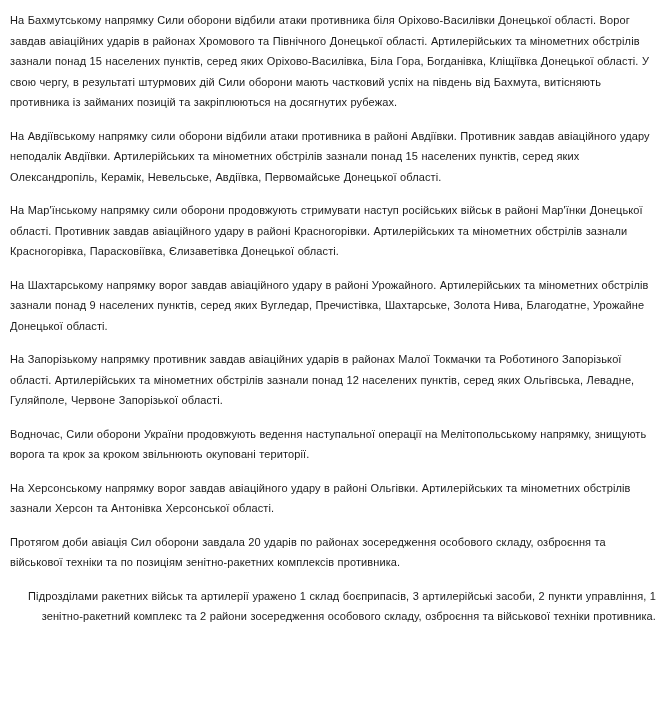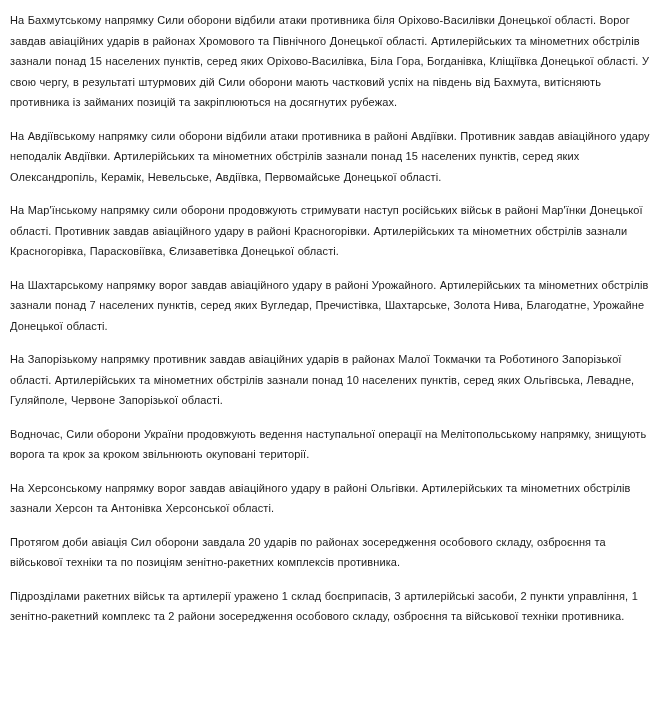--- a/index.html
+++ b/index.html
@@ -25,28 +25,29 @@
     font-size: 11px;
     line-height: 20.5px;
     margin: 0 0 13px 0;
     text-align: left;
     color: #1b1b1b;
     letter-spacing: 0.01em;
     word-spacing: 0.02em;
   }
   .para:last-child {
     margin-bottom: 0;
+    text-align: right;
   }
 </style>
 </head>
 <body>
 
 <div class="doc">
   <p class="para">На Бахмутському напрямку Сили оборони відбили атаки противника біля Оріхово-Василівки Донецької області. Ворог завдав авіаційних ударів в районах Хромового та Північного Донецької області. Артилерійських та мінометних обстрілів зазнали понад 15 населених пунктів, серед яких Оріхово-Василівка, Біла Гора, Богданівка, Кліщіївка Донецької області. У свою чергу, в результаті штурмових дій Сили оборони мають частковий успіх на південь від Бахмута, витісняють противника із займаних позицій та закріплюються на досягнутих рубежах.</p>
   <p class="para">На Авдіївському напрямку сили оборони відбили атаки противника в районі Авдіївки. Противник завдав авіаційного удару неподалік Авдіївки. Артилерійських та мінометних обстрілів зазнали понад 15 населених пунктів, серед яких Олександропіль, Керамік, Невельське, Авдіївка, Первомайське Донецької області.</p>
   <p class="para">На Мар'їнському напрямку сили оборони продовжують стримувати наступ російських військ в районі Мар'їнки Донецької області. Противник завдав авіаційного удару в районі Красногорівки. Артилерійських та мінометних обстрілів зазнали Красногорівка, Парасковіївка, Єлизаветівка Донецької області.</p>
-  <p class="para">На Шахтарському напрямку ворог завдав авіаційного удару в районі Урожайного. Артилерійських та мінометних обстрілів зазнали понад 7 населених пунктів, серед яких Вугледар, Пречистівка, Шахтарське, Золота Нива, Благодатне, Урожайне Донецької області.</p>
-  <p class="para">На Запорізькому напрямку противник завдав авіаційних ударів в районах Малої Токмачки та Роботиного Запорізької області. Артилерійських та мінометних обстрілів зазнали понад 10 населених пунктів, серед яких Ольгівська, Левадне, Гуляйполе, Червоне Запорізької області.</p>
+  <p class="para">На Шахтарському напрямку ворог завдав авіаційного удару в районі Урожайного. Артилерійських та мінометних обстрілів зазнали понад 9 населених пунктів, серед яких Вугледар, Пречистівка, Шахтарське, Золота Нива, Благодатне, Урожайне Донецької області.</p>
+  <p class="para">На Запорізькому напрямку противник завдав авіаційних ударів в районах Малої Токмачки та Роботиного Запорізької області. Артилерійських та мінометних обстрілів зазнали понад 12 населених пунктів, серед яких Ольгівська, Левадне, Гуляйполе, Червоне Запорізької області.</p>
   <p class="para">Водночас, Сили оборони України продовжують ведення наступальної операції на Мелітопольському напрямку, знищують ворога та крок за кроком звільнюють окуповані території.</p>
   <p class="para">На Херсонському напрямку ворог завдав авіаційного удару в районі Ольгівки. Артилерійських та мінометних обстрілів зазнали Херсон та Антонівка Херсонської області.</p>
   <p class="para">Протягом доби авіація Сил оборони завдала 20 ударів по районах зосередження особового складу, озброєння та військової техніки та по позиціям зенітно-ракетних комплексів противника.</p>
   <p class="para">Підрозділами ракетних військ та артилерії уражено 1 склад боєприпасів, 3 артилерійські засоби, 2 пункти управління, 1 зенітно-ракетний комплекс та 2 райони зосередження особового складу, озброєння та військової техніки противника.</p>
 </div>
 
 </body></html>

